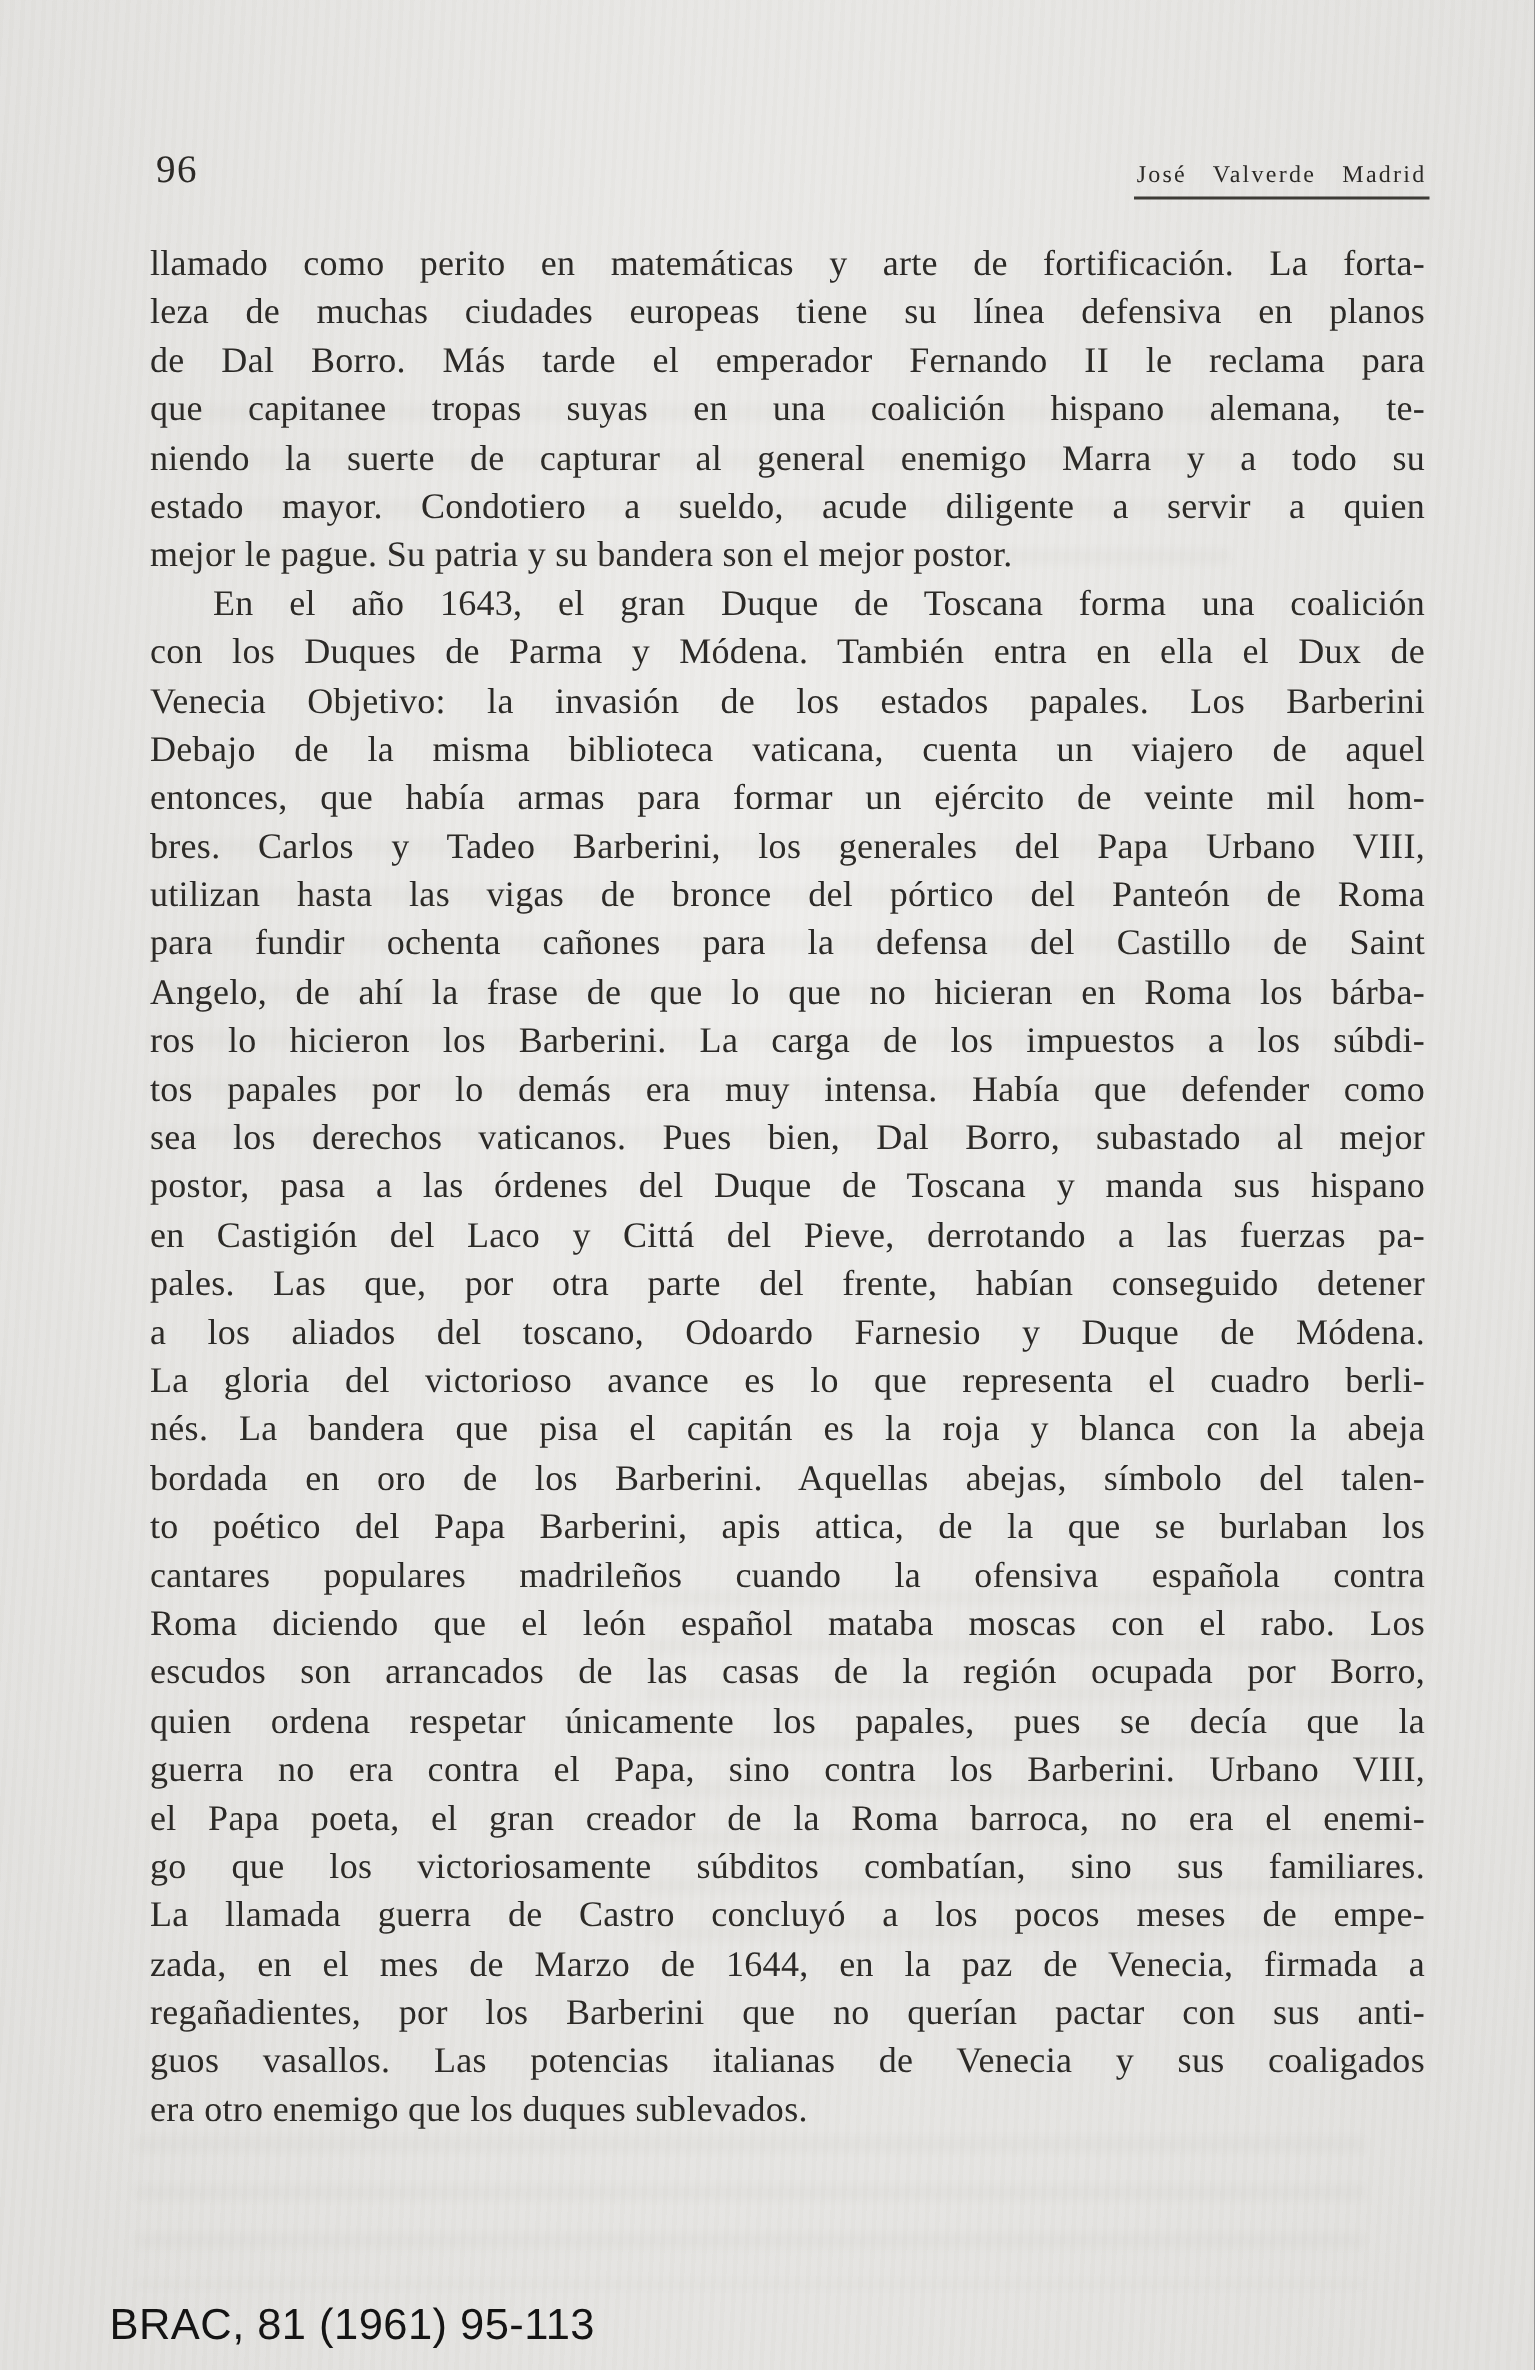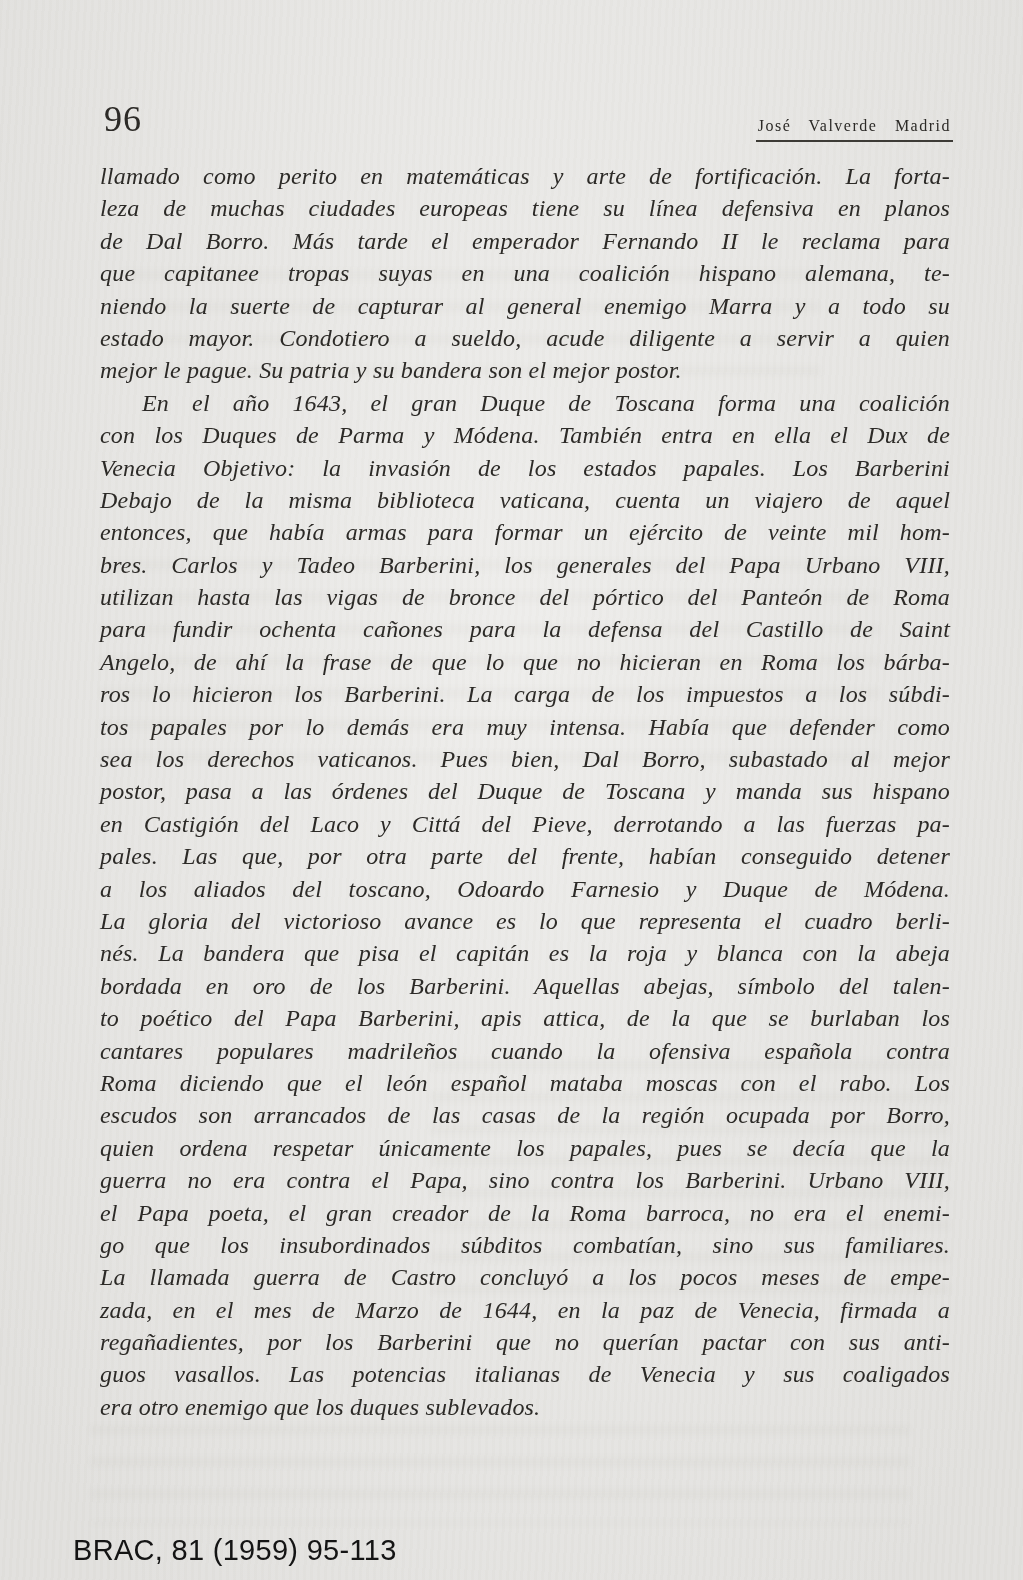--- a/index.html
+++ b/index.html
@@ -33,36 +33,35 @@
   .page-header {
     position: absolute;
     top: 98px;
     left: 104px;
     right: 70px;
     display: flex;
     justify-content: space-between;
     align-items: baseline;
   }
   .page-number {
-    font-size: 36px;
+    font-size: 26px;
     letter-spacing: 1px;
   }
   .running-author {
     font-size: 16px;
     letter-spacing: 1.5px;
     word-spacing: 12px;
     padding: 0 2px 5px 2px;
     border-bottom: 2px solid #3d3b36;
   }
   .body-text {
     position: absolute;
     top: 160px;
     left: 100px;
     width: 850px;
-    font-style: italic;
   }
   .line {
     font-size: 24px;
     line-height: 32.4px;
     height: 32.4px;
     letter-spacing: 0.2px;
     white-space: normal;
     text-align: justify;
     text-align-last: justify;
     text-justify: inter-word;
@@ -127,23 +126,23 @@
       <div class="line">La gloria del victorioso avance es lo que representa el cuadro berli-</div>
       <div class="line">nés. La bandera que pisa el capitán es la roja y blanca con la abeja</div>
       <div class="line">bordada en oro de los Barberini. Aquellas abejas, símbolo del talen-</div>
       <div class="line">to poético del Papa Barberini, apis attica, de la que se burlaban los</div>
       <div class="line">cantares populares madrileños cuando la ofensiva española contra</div>
       <div class="line">Roma diciendo que el león español mataba moscas con el rabo. Los</div>
       <div class="line">escudos son arrancados de las casas de la región ocupada por Borro,</div>
       <div class="line">quien ordena respetar únicamente los papales, pues se decía que la</div>
       <div class="line">guerra no era contra el Papa, sino contra los Barberini. Urbano VIII,</div>
       <div class="line">el Papa poeta, el gran creador de la Roma barroca, no era el enemi-</div>
-      <div class="line">go que los insubordinados súbditos combatían, sino sus familiares.</div>
+      <div class="line">go que los victoriosamente súbditos combatían, sino sus familiares.</div>
       <div class="line">La llamada guerra de Castro concluyó a los pocos meses de empe-</div>
       <div class="line">zada, en el mes de Marzo de 1644, en la paz de Venecia, firmada a</div>
       <div class="line">regañadientes, por los Barberini que no querían pactar con sus anti-</div>
       <div class="line">guos vasallos. Las potencias italianas de Venecia y sus coaligados</div>
       <div class="line para-end">era otro enemigo que los duques sublevados.</div>
     </main>
 
-  <div class="page-footer">BRAC, 81 (1959) 95-113</div>
+  <div class="page-footer">BRAC, 81 (1961) 95-113</div>
 
 </div>
 
 </body></html>

